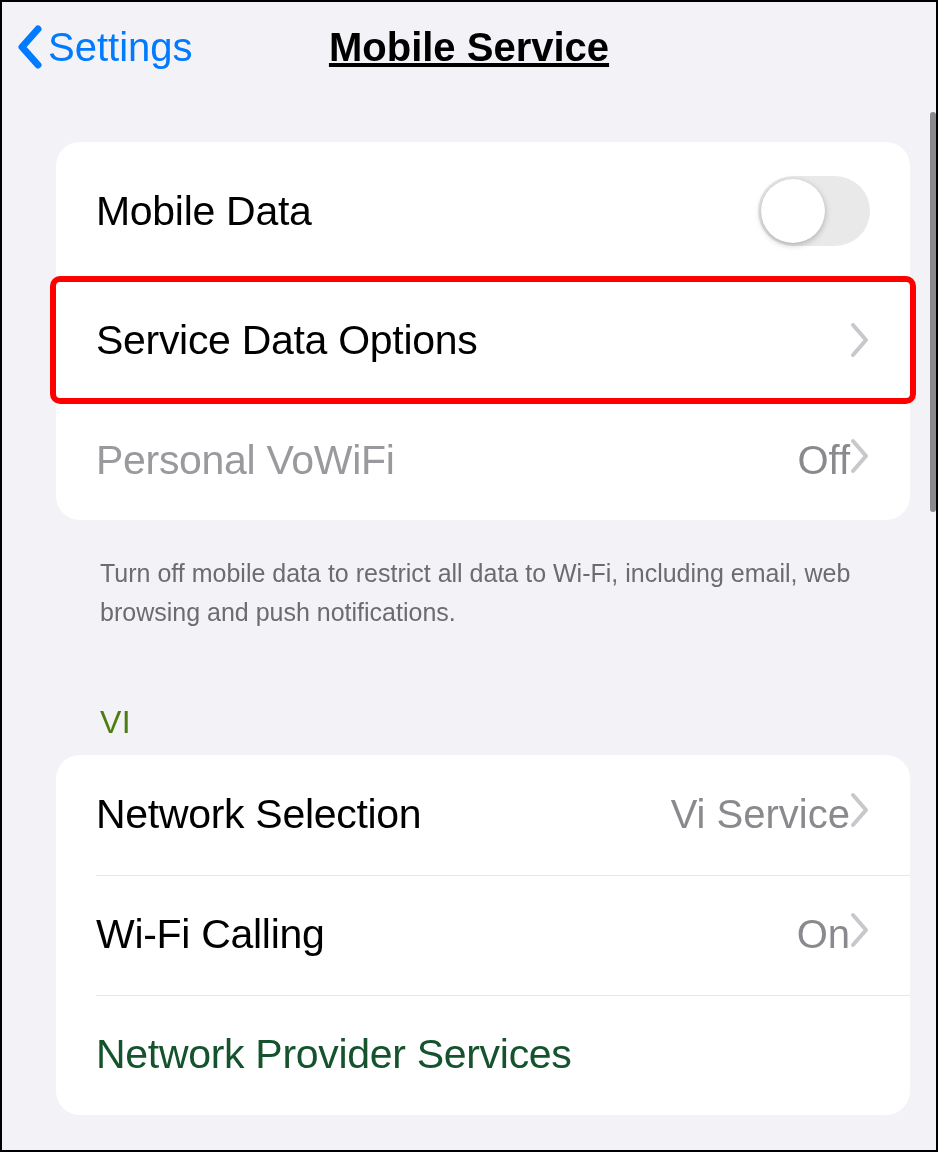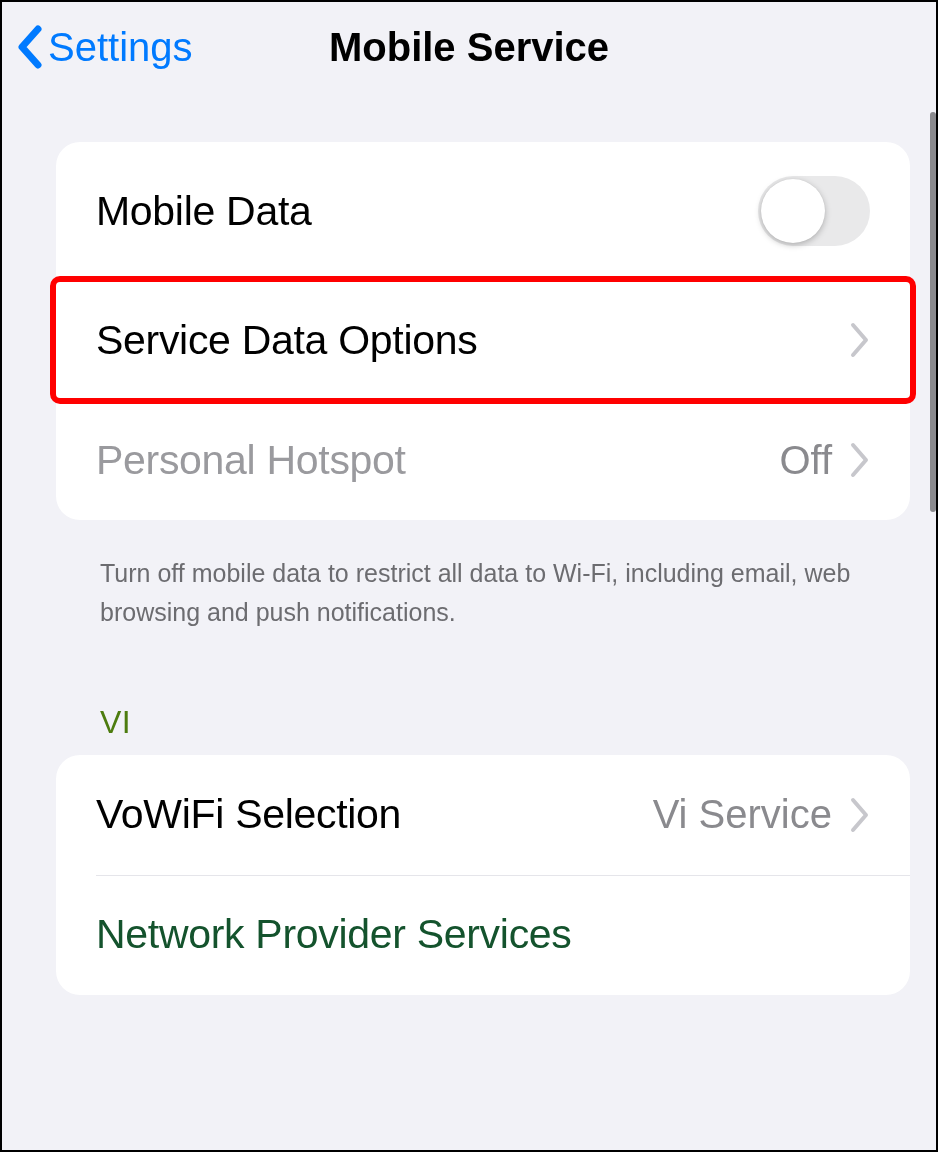--- a/index.html
+++ b/index.html
@@ -30,20 +30,21 @@
     left: 14px;
   }
   .back-chevron svg { display: block; }
   .title {
     font-size: 40px;
     font-weight: 600;
     color: #000;
     position: absolute;
     left: 50%;
     transform: translateX(-50%);
+    text-decoration: underline;
   }
   .scroll-indicator {
     position: absolute;
     right: 0;
     top: 110px;
     width: 6px;
     height: 400px;
     background: #8a8a8e;
     border-radius: 3px;
   }
@@ -74,22 +75,21 @@
   }
   .row-label {
     font-size: 41px;
     color: #000;
     letter-spacing: -0.3px;
   }
   .row-label.disabled { color: #9a9a9e; }
   .row-label.link { color: #14532d; }
   .row-right {
     display: flex;
-    align-items: center;
-    gap: 18px;
+    align-items: flex-start;
   }
   .row-value {
     font-size: 40px;
     color: #8a8a8e;
   }
   .chevron svg { display: block; }
   .toggle {
     width: 112px;
     height: 70px;
     border-radius: 35px;
@@ -161,51 +161,62 @@
         <span class="chevron">
           <svg width="20" height="36" viewBox="0 0 20 36">
               <path d="M3 3 L16 18 L3 33" stroke="#c7c7cc" stroke-width="4" fill="none" stroke-linecap="round" stroke-linejoin="round"></path>
             </svg>
         </span>
       </div>
       <div class="highlight" style="left:-6px; right:-6px; top:-4px; bottom:-4px;"></div>
     </div>
 
     <div class="row">
-      <span class="row-label disabled">Personal Hotspot</span>
+      <span class="row-label disabled">Personal VoWiFi</span>
       <div class="row-right">
         <span class="row-value">Off</span>
         <span class="chevron">
           <svg width="20" height="36" viewBox="0 0 20 36">
               <path d="M3 3 L16 18 L3 33" stroke="#c7c7cc" stroke-width="4" fill="none" stroke-linecap="round" stroke-linejoin="round"></path>
             </svg>
         </span>
       </div>
     </div>
 
   </div>
 
   <div class="footer-text">Turn off mobile data to restrict all data to Wi-Fi, including email, web browsing and push notifications.</div>
 
   <div class="section-header">VI</div>
 
   <div class="group">
 
     <div class="row">
-      <span class="row-label">VoWiFi Selection</span>
+      <span class="row-label">Network Selection</span>
       <div class="row-right">
         <span class="row-value">Vi Service</span>
         <span class="chevron">
           <svg width="20" height="36" viewBox="0 0 20 36">
               <path d="M3 3 L16 18 L3 33" stroke="#c7c7cc" stroke-width="4" fill="none" stroke-linecap="round" stroke-linejoin="round"></path>
             </svg>
         </span>
       </div>
     </div>
 
+    <div class="row">
+      <span class="row-label">Wi-Fi Calling</span>
+      <div class="row-right">
+        <span class="row-value">On</span>
+        <span class="chevron">
+          <svg width="20" height="36" viewBox="0 0 20 36">
+              <path d="M3 3 L16 18 L3 33" stroke="#c7c7cc" stroke-width="4" fill="none" stroke-linecap="round" stroke-linejoin="round"></path>
+            </svg>
+        </span>
+      </div>
+    </div>
 
     <div class="row">
       <span class="row-label link">Network Provider Services</span>
     </div>
 
   </div>
 
 </div>
 
 </body></html>

